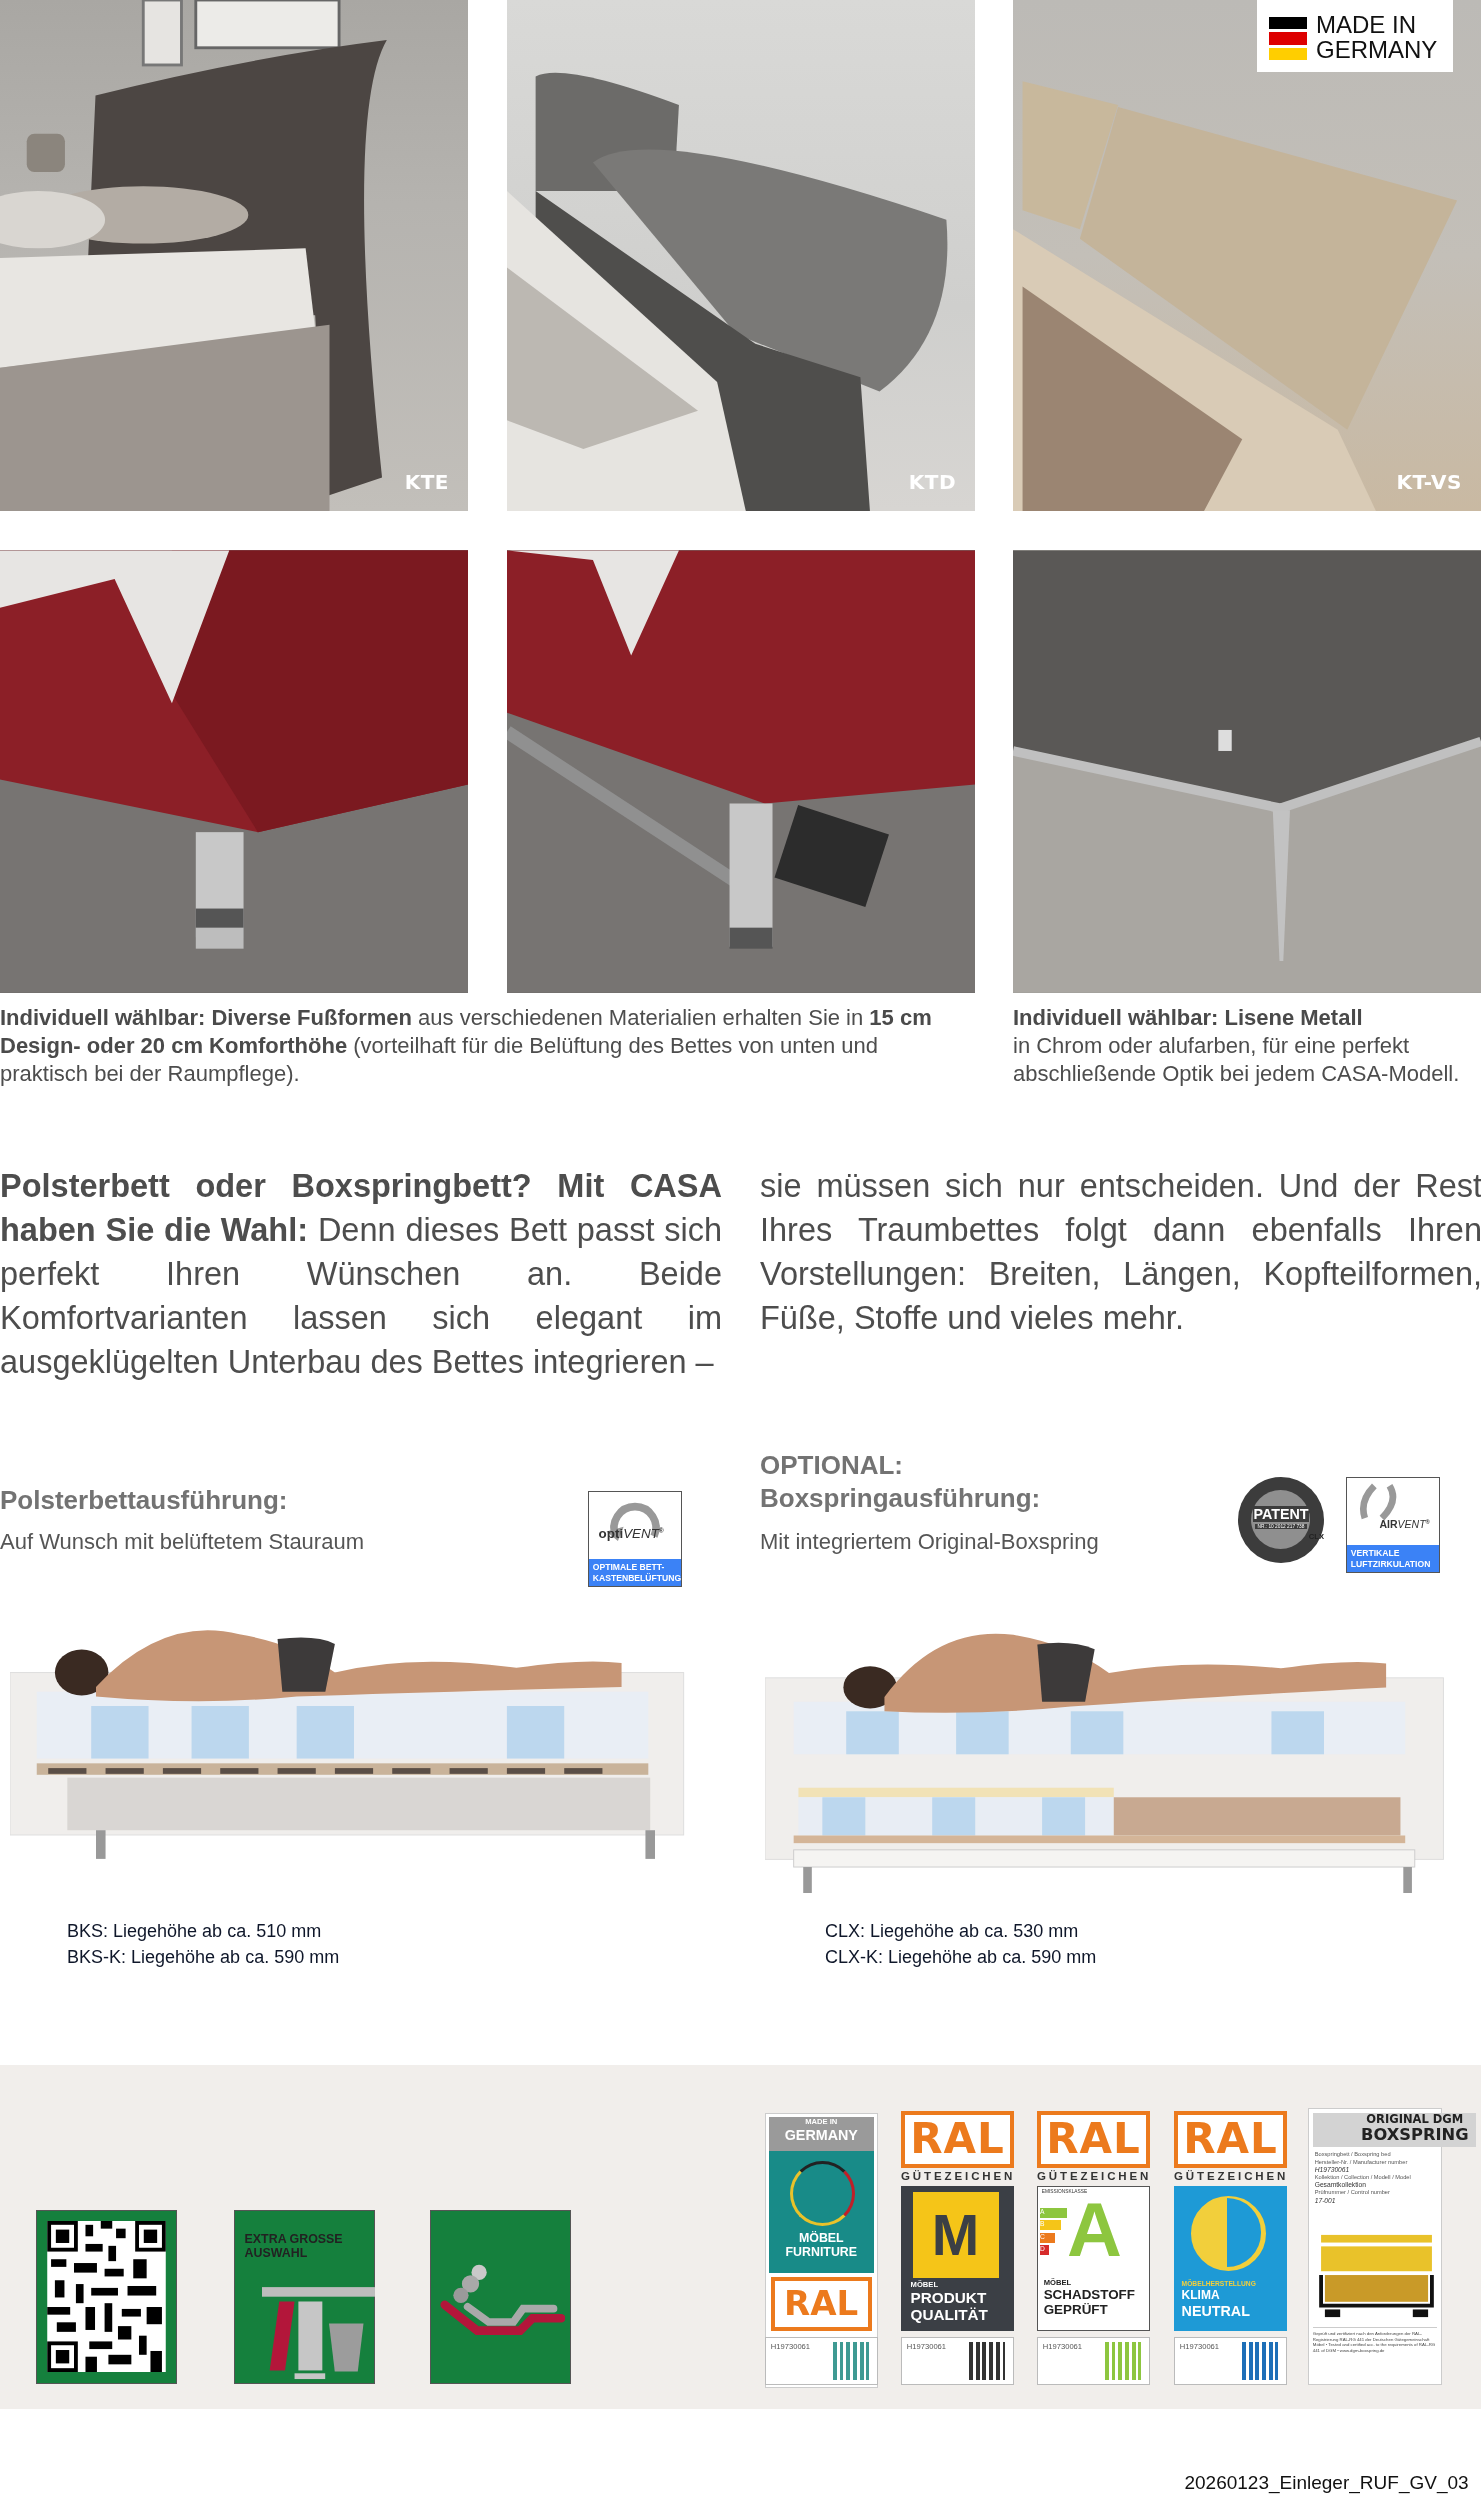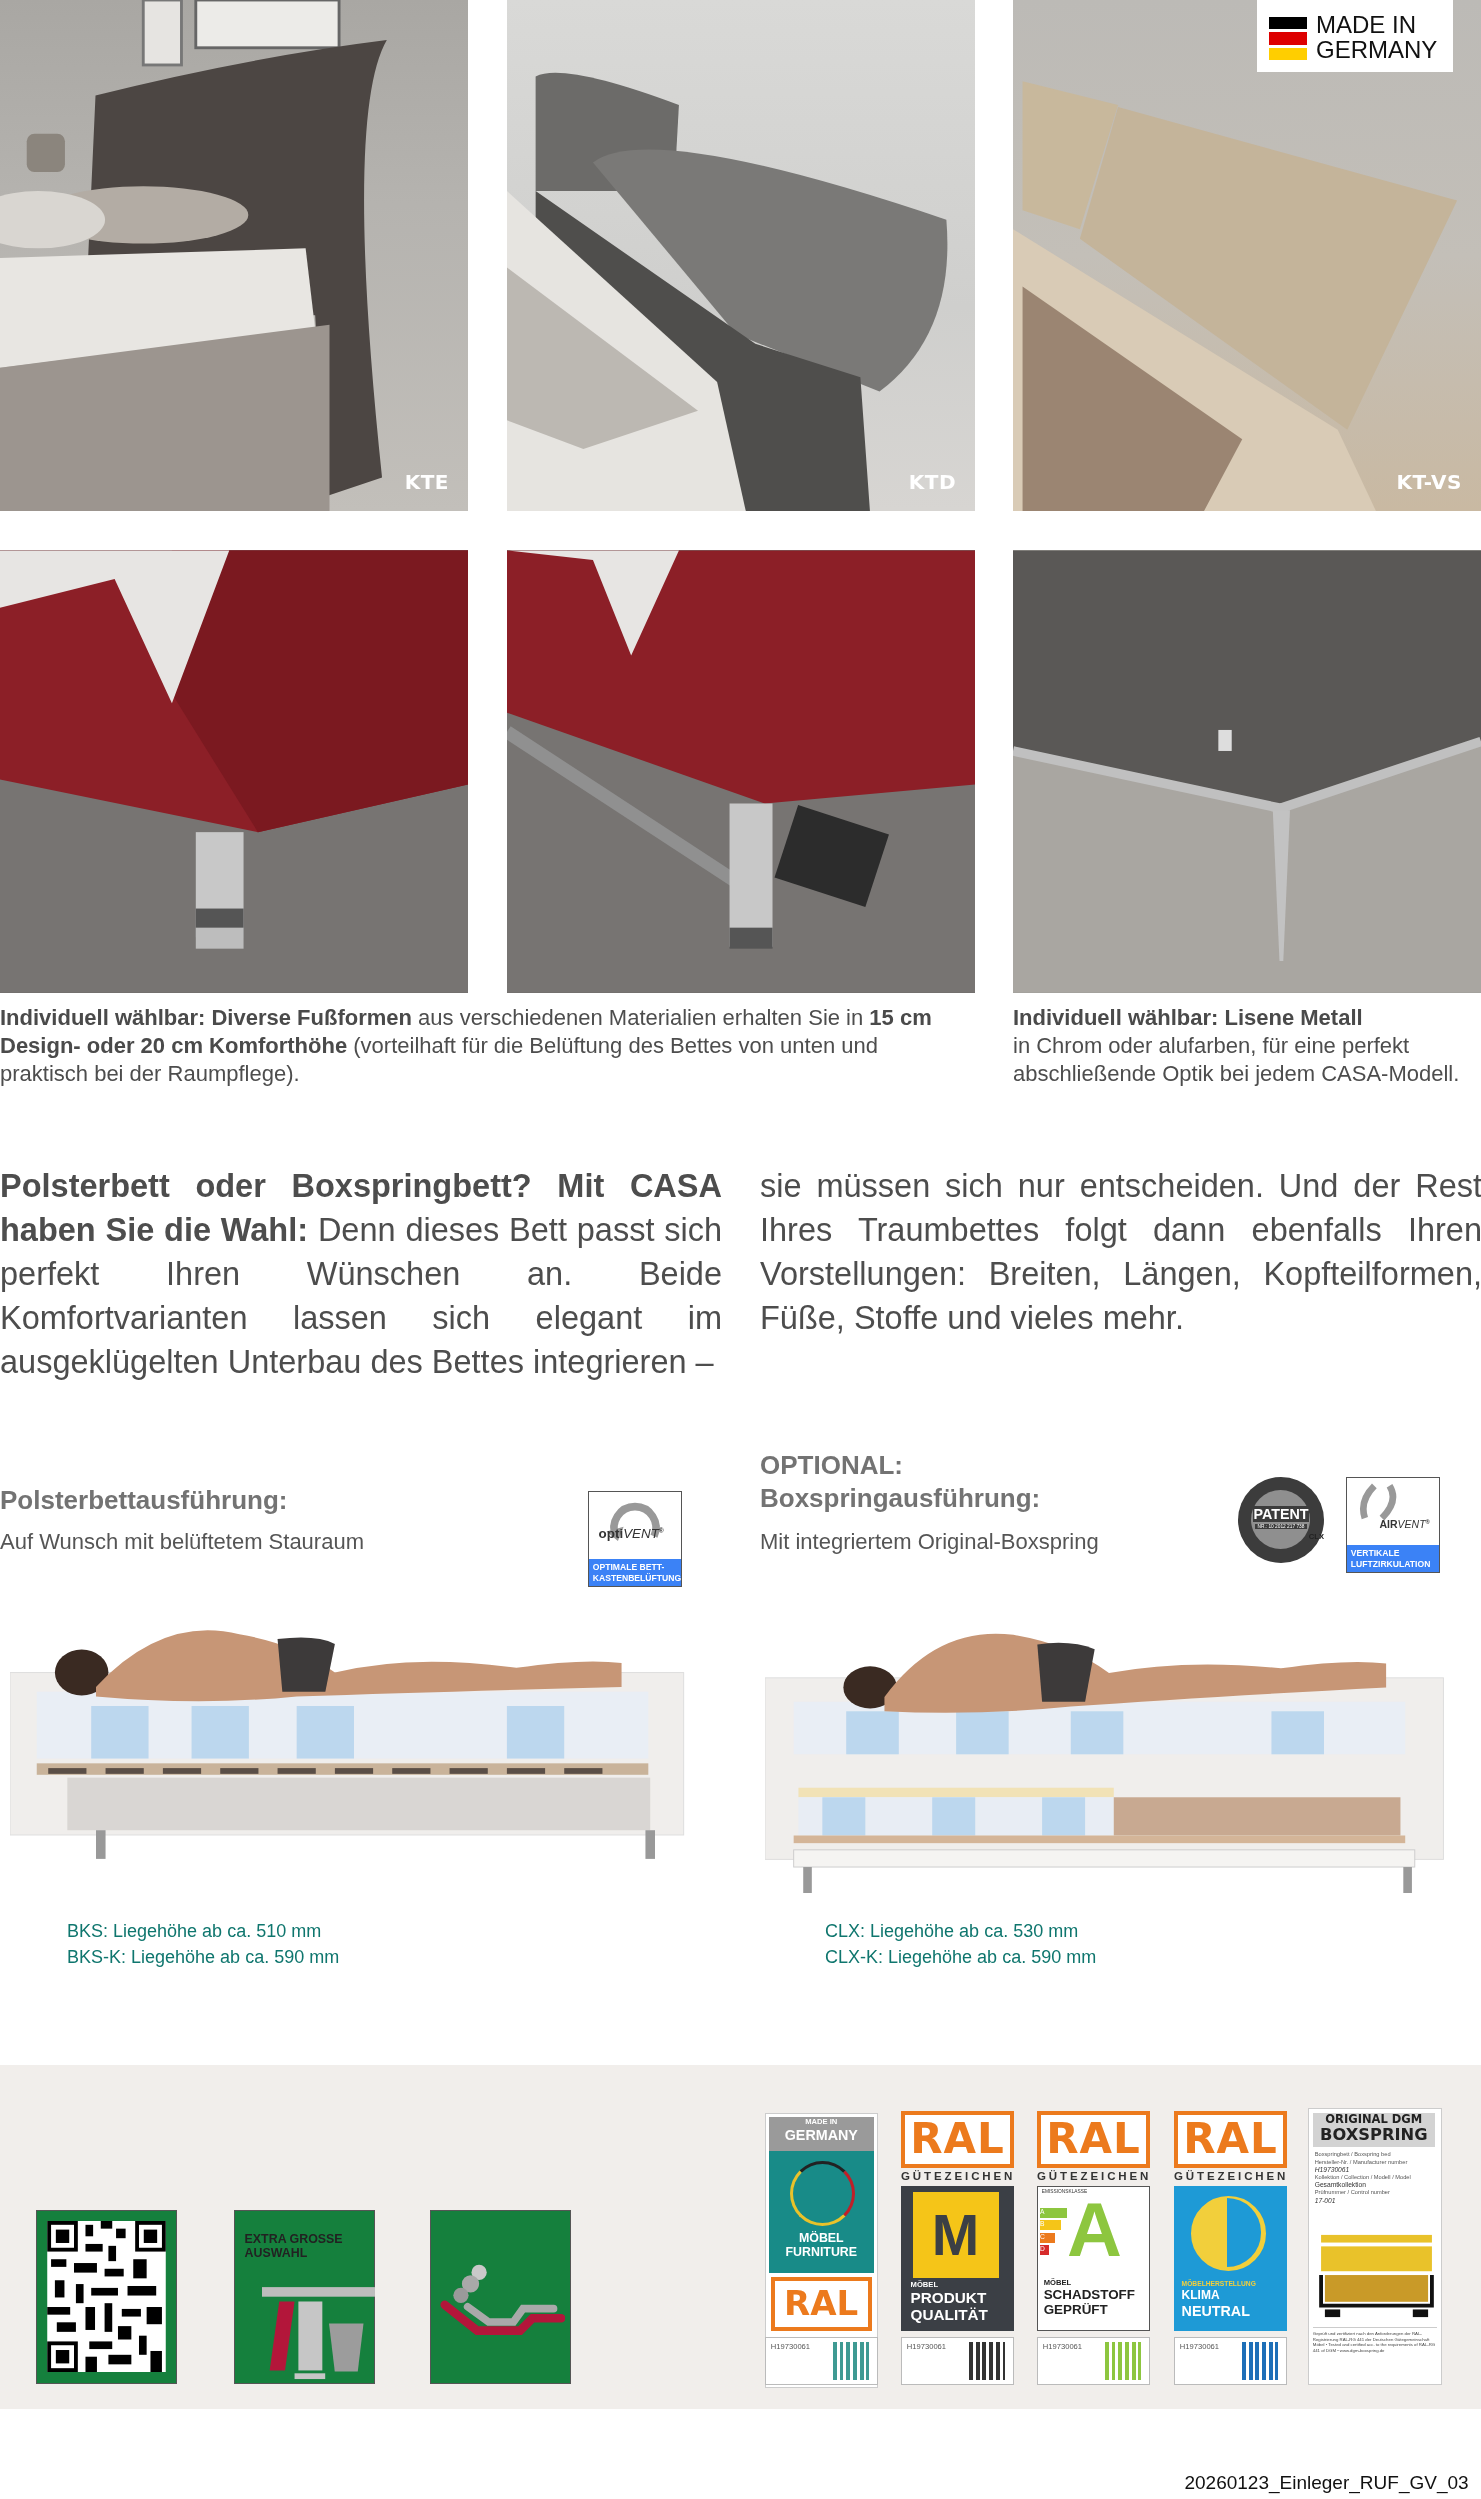--- a/index.html
+++ b/index.html
@@ -14,21 +14,21 @@
   
   #p-foot1{left:0;top:550px;width:468px;height:443px;background:#6f6c6a;}
   #p-foot2{left:507px;top:550px;width:468px;height:443px;background:#6f6c6a;}
   #p-lisene{left:1013px;top:550px;width:468px;height:443px;background:#9e9c98;}
   .caption{position:absolute;font-size:22px;line-height:28px;color:#4d4d4d;}
   .caption b{color:#4a4a4a;}
   .intro{position:absolute;font-size:32.5px;line-height:44px;color:#4d4d4d;text-align:justify;}
   .intro b{font-weight:bold;}
   .sec-title{position:absolute;font-size:26px;font-weight:bold;line-height:33px;color:#737373;}
   .sec-sub{position:absolute;font-size:22px;color:#555;}
-  .spec{position:absolute;font-size:18px;line-height:26px;color:#0f766e;}
+  .spec{position:absolute;font-size:18px;line-height:26px;color:#0f172a;}
   .badge-box{position:absolute;background:#fff;border:1.9px solid #555;}
   .badge-red{position:absolute;left:0;right:0;bottom:0;background:#3b82f6;color:#fff;font-weight:bold;font-size:8.6px;line-height:10.5px;padding:2.9px 3.8px;}
   .band{position:absolute;left:0;top:2065px;width:1482px;height:344px;background:#f1eeeb;}
   .icon-box{position:absolute;background:#15803d;border:1.9px solid #555;box-sizing:border-box;}
   .ral-card{position:absolute;width:113px;height:277px;top:2111px;}
   .ral-logo{position:absolute;left:0;top:0;width:113px;height:57px;border:4.8px solid #ec7a1d;box-sizing:border-box;background:#fff;color:#ec7a1d;font-weight:bold;font-size:42px;text-align:center;line-height:48px;font-family:"DejaVu Sans",sans-serif;letter-spacing:1px;}
   .ral-gz{position:absolute;left:0;top:59px;width:113px;text-align:center;font-size:11.5px;letter-spacing:2.9px;color:#333;font-weight:bold;}
   .ral-body{position:absolute;left:0;top:75px;width:113px;height:145px;box-sizing:border-box;}
   .ral-foot{position:absolute;left:0;top:226px;width:113px;height:48px;border:1px solid #bbb;background:#fff;box-sizing:border-box;}
   .ral-foot .num{position:absolute;left:4.8px;top:3.8px;font-size:7.6px;color:#555;}
@@ -389,21 +389,21 @@
       <div style="font-size:14.3px;line-height:16.3px;">NEUTRAL</div>
     </div>
   </div>
   <div class="ral-foot">
       <span class="num">H19730061</span>
     <div class="qr" style="background:repeating-linear-gradient(90deg,#1e6fb8 0 3.8px,#fff 3.8px 6.7px);"></div>
     </div>
 </div>
 
 <div class="abs" style="left:1308px;top:2108px;width:134px;height:277px;background:#fff;border:1.9px solid #ccc;box-sizing:border-box;">
-  <div class="abs" style="left:3.8px;top:3.8px;width:122px;height:34px;background:#d3d3d3;text-align:center;font-weight:bold;color:#222;font-family:'DejaVu Sans',sans-serif;">
+  <div class="abs" style="left:3.8px;top:3.8px;width:122px;height:34px;background:#d3d3d3;text-align:center;font-weight:bold;color:#222;font-family:'DejaVu Sans',sans-serif;padding-left:41px;">
     <div style="font-size:11.5px;line-height:13.4px;">ORIGINAL DGM</div>
     <div style="font-size:16.3px;line-height:18px;">BOXSPRING</div>
   </div>
   <div class="abs" style="left:5.7px;top:42px;width:122px;font-size:5.7px;line-height:7.6px;color:#555;">
     <div>Boxspringbett / Boxspring bed</div>
     <div>Hersteller-Nr. / Manufacturer number</div>
     <div style="font-style:italic;font-size:6.7px;color:#333;">H19730061</div>
     <div>Kollektion / Collection / Modell / Model</div>
     <div style="font-size:6.7px;color:#333;">Gesamtkollektion</div>
     <div>Prüfnummer / Control number</div>

